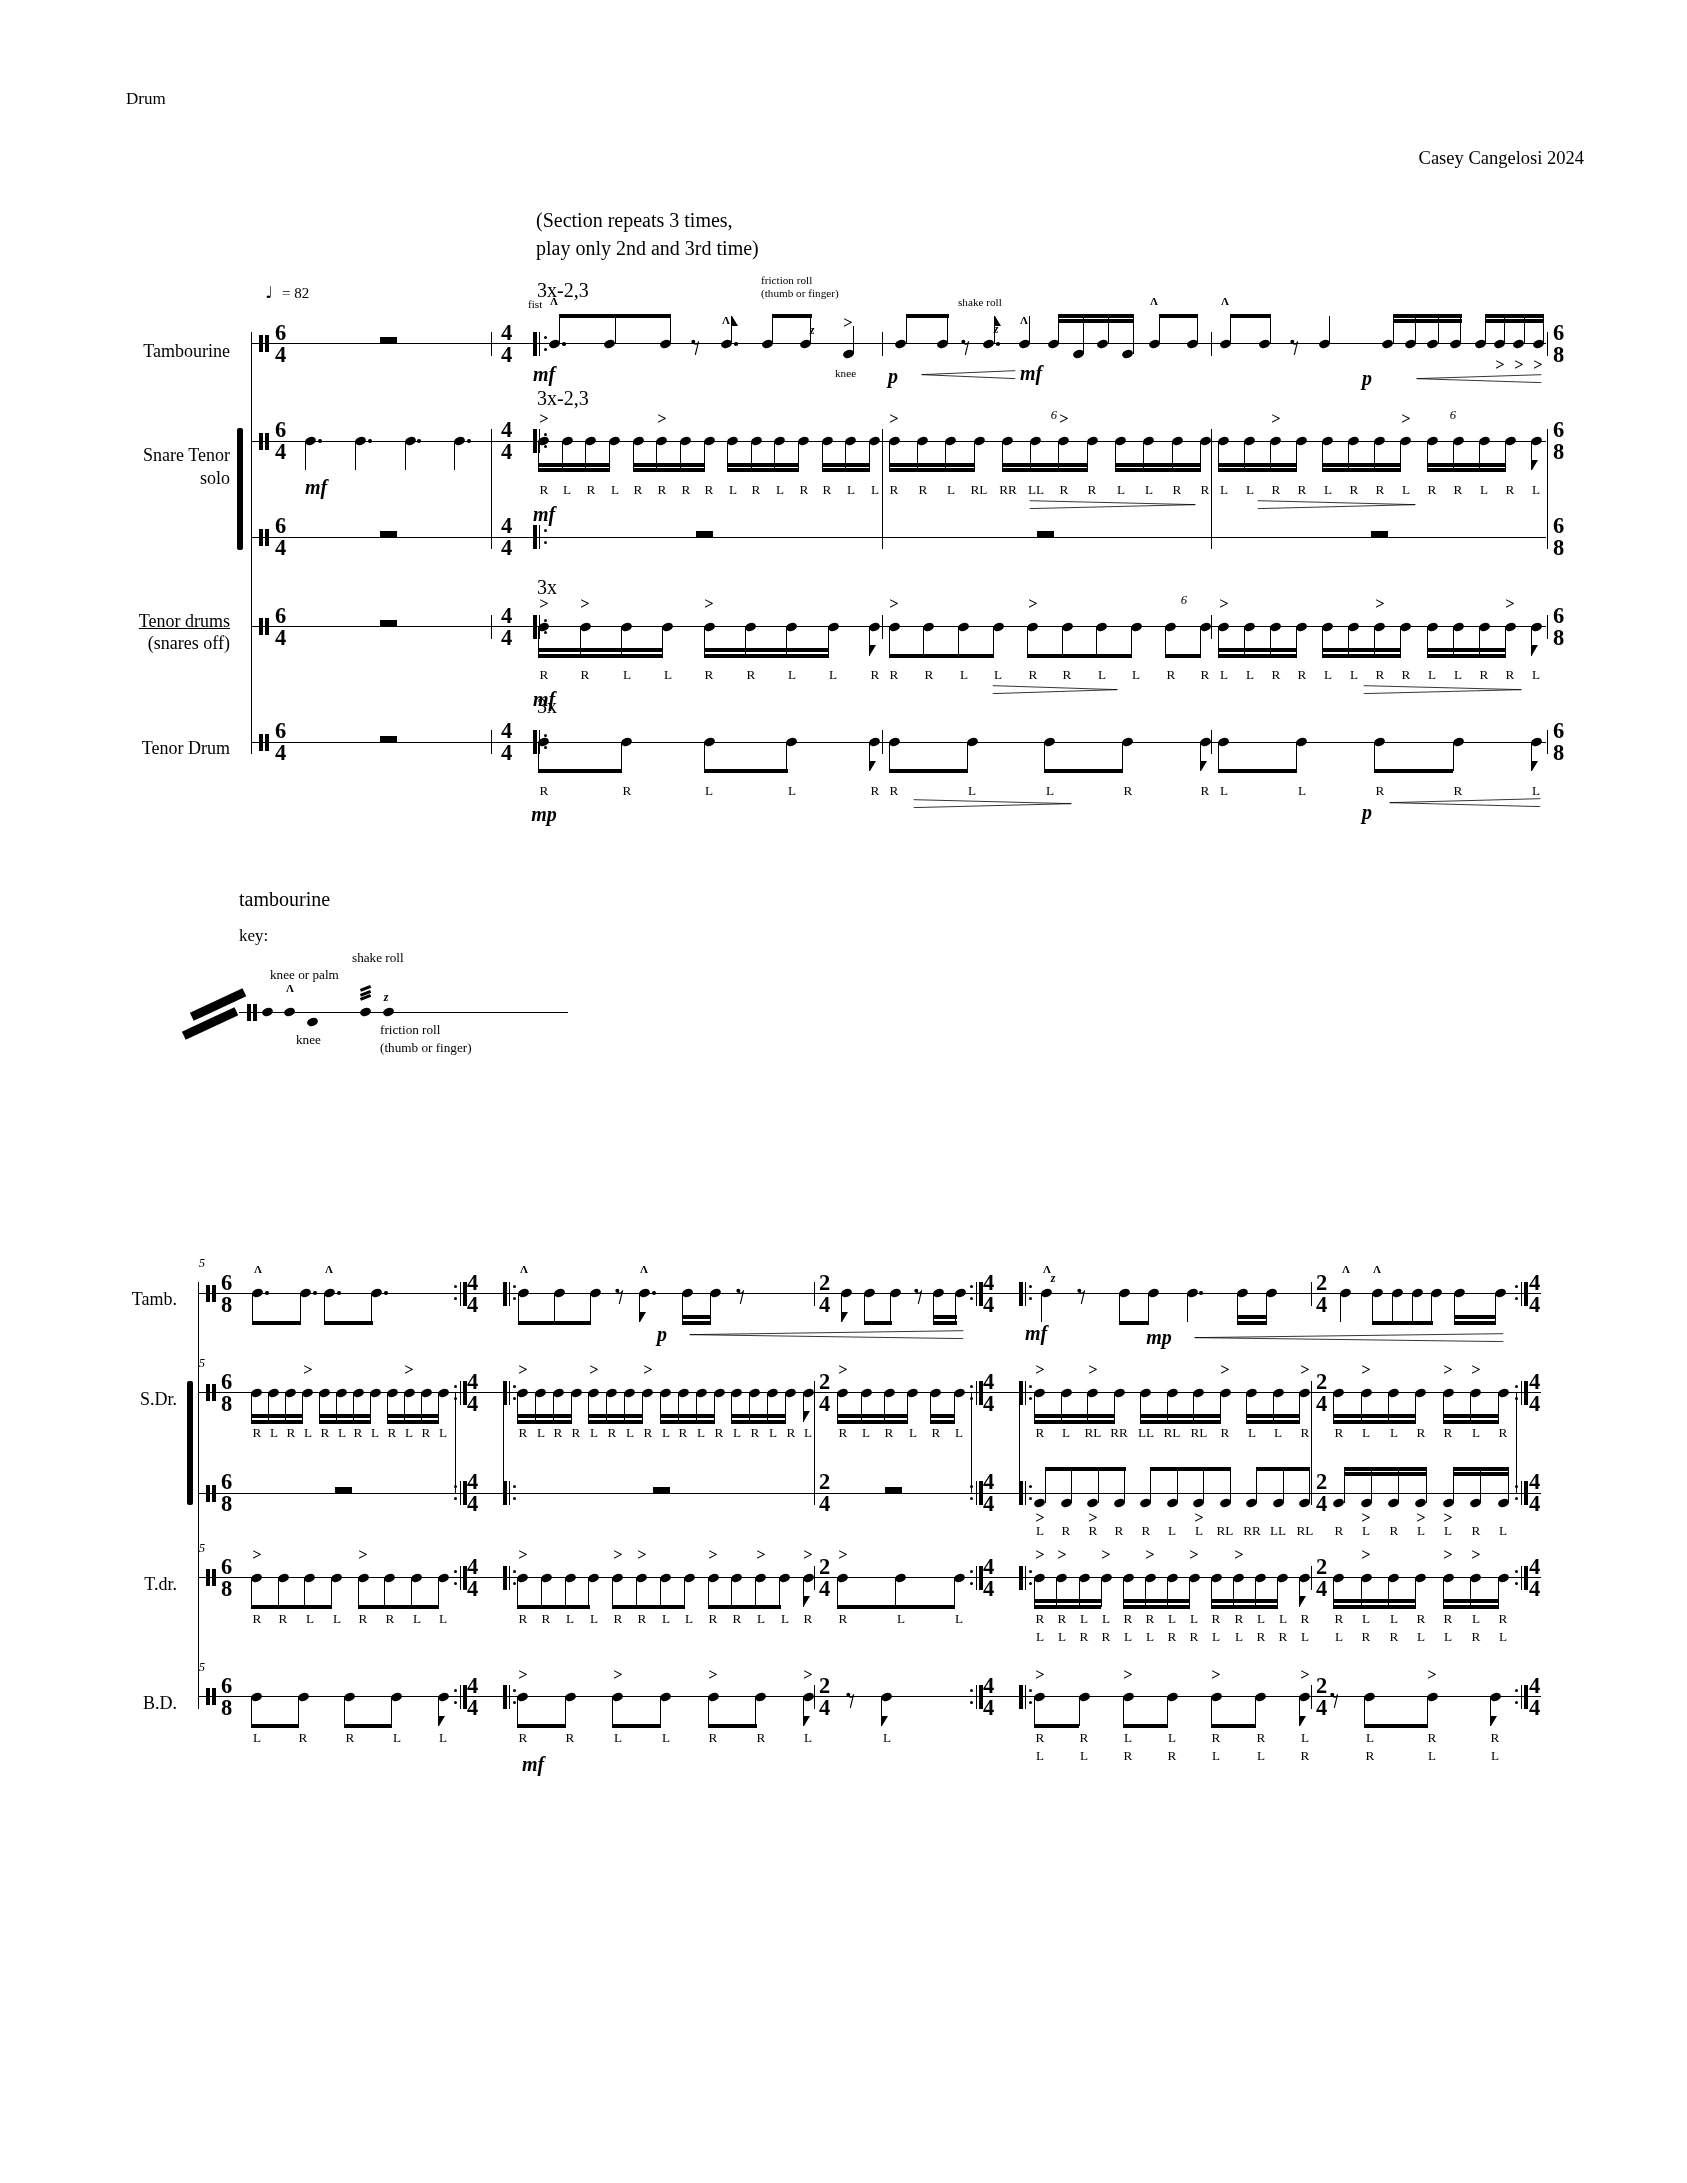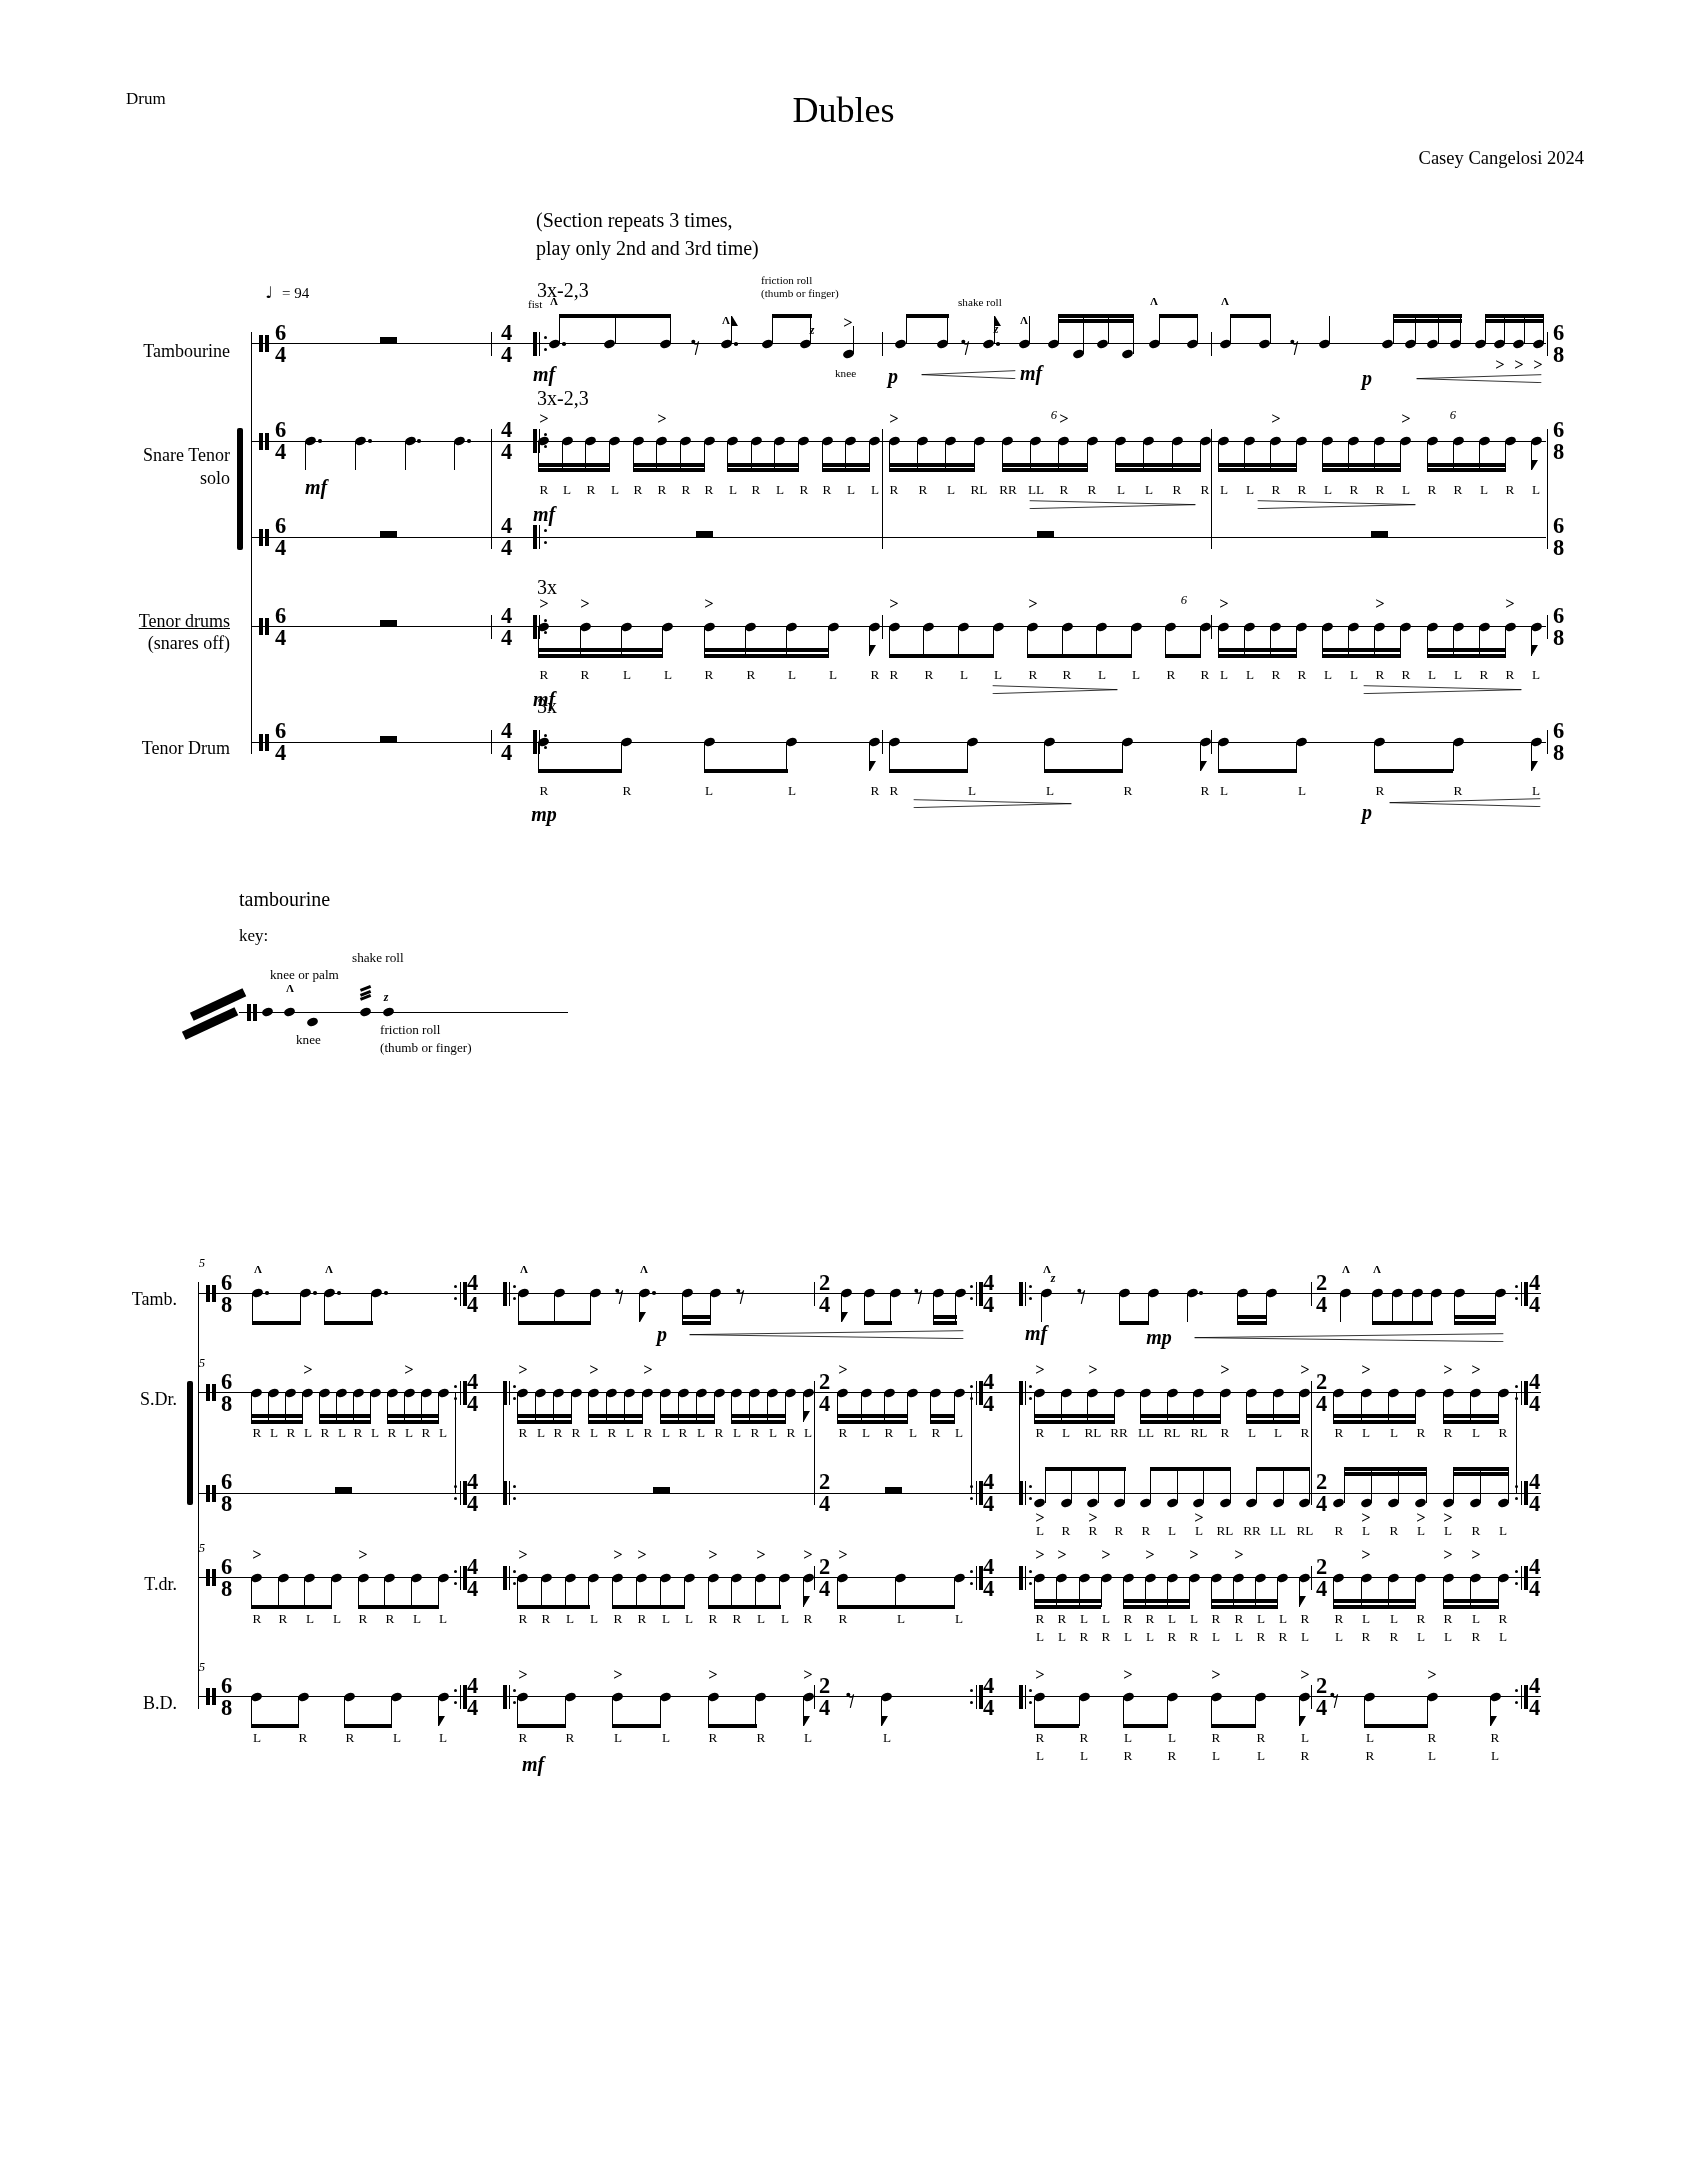--- a/index.html
+++ b/index.html
@@ -35,30 +35,29 @@
   .brk{position:absolute;width:6px;background:#000;border-radius:2px;}
   .slash{position:absolute;width:58px;height:8.6px;background:#000;transform:rotate(-25deg);}
   .hairpin{position:absolute;}
   .r8{position:absolute;}
 </style>
 </head>
 <body>
 
 <div id="stage">
   <div class="abs" style="left:126px;top:89px;font-size:17px;">Drum</div>
-  <div class="abs" style="left:0;right:0;top:89px;font-size:36px;text-align:center;">Dubles</div>
   <div class="abs" style="right:103px;top:148px;font-size:18.5px;">Casey Cangelosi 2024</div>
   <div class="abs" style="left:536px;top:209px;font-size:20px;">(Section repeats 3 times,</div>
   <div class="abs" style="left:536px;top:237px;font-size:20px;">play only 2nd and 3rd time)</div>
   <div class="abs" style="left:239px;top:888px;font-size:20px;">tambourine</div>
   <div class="abs" style="left:239px;top:926px;font-size:17px;">key:</div>
 <div class="sline" style="left: 251px; top: 343px; width: 1295px;"></div>
     <div class="lbl" style="right: 1457px; top: 341px;">Tambourine</div>
     <div class="tnote" style="left: 265px; top: 283px;">♩</div>
-    <div class="ttext" style="left: 282px; top: 285px;">= 94</div>
+    <div class="ttext" style="left: 282px; top: 285px;">= 82</div>
     <div class="cbar" style="left: 259px; top: 335px;"></div>
     <div class="cbar" style="left: 265px; top: 335px;"></div>
     <div class="ts" style="left: 266px; top: 322px;">6
 4</div>
     <div class="wrest" style="left: 380px; top: 337px;"></div>
     <div class="bline" style="left: 491px; top: 332px;"></div>
     <div class="ts" style="left: 492px; top: 322px;">4
 4</div>
     <div class="bthick" style="left: 533px; top: 332px;"></div>
     <div class="bline" style="left: 539px; top: 332px;"></div>

